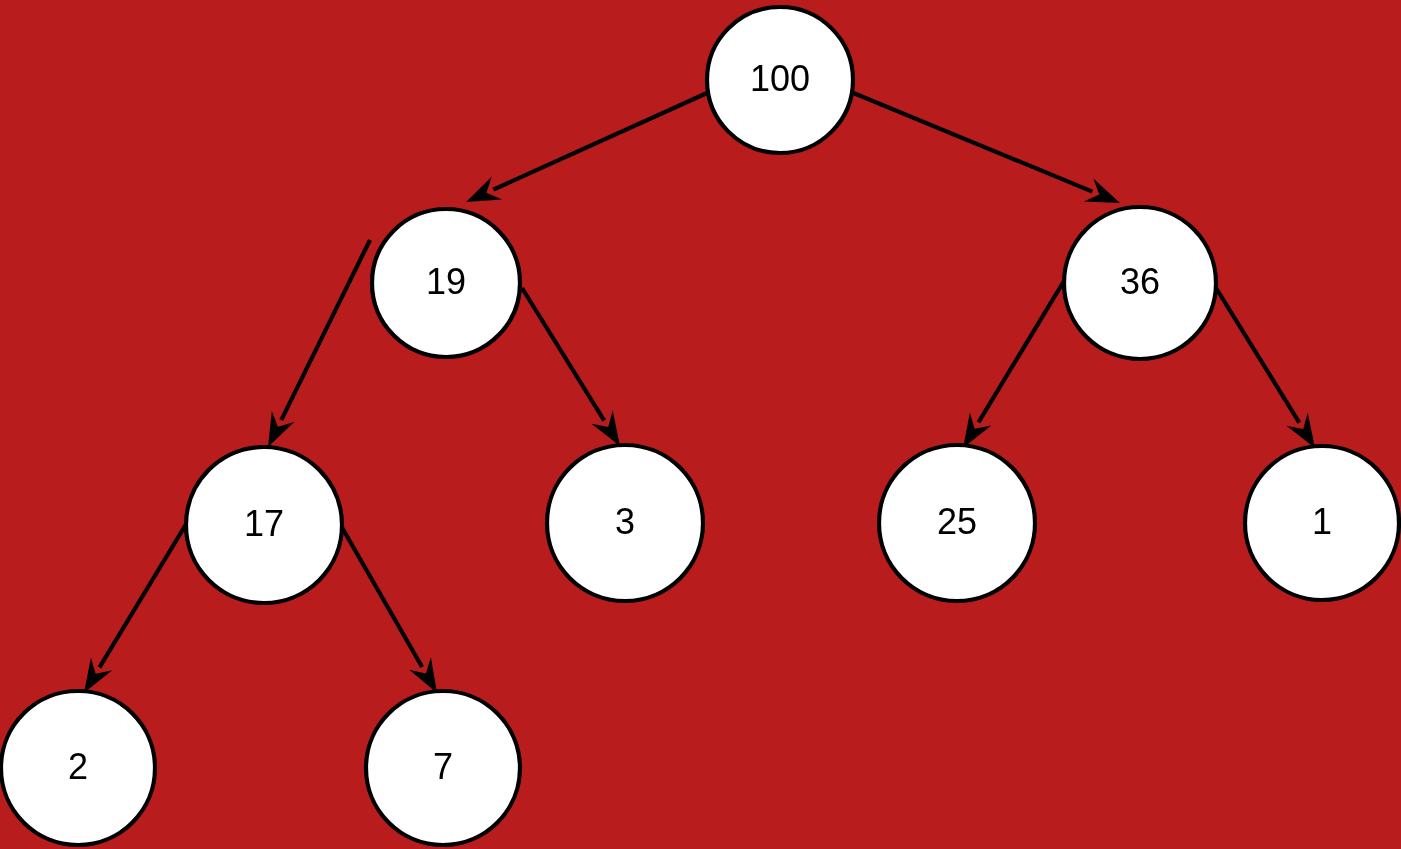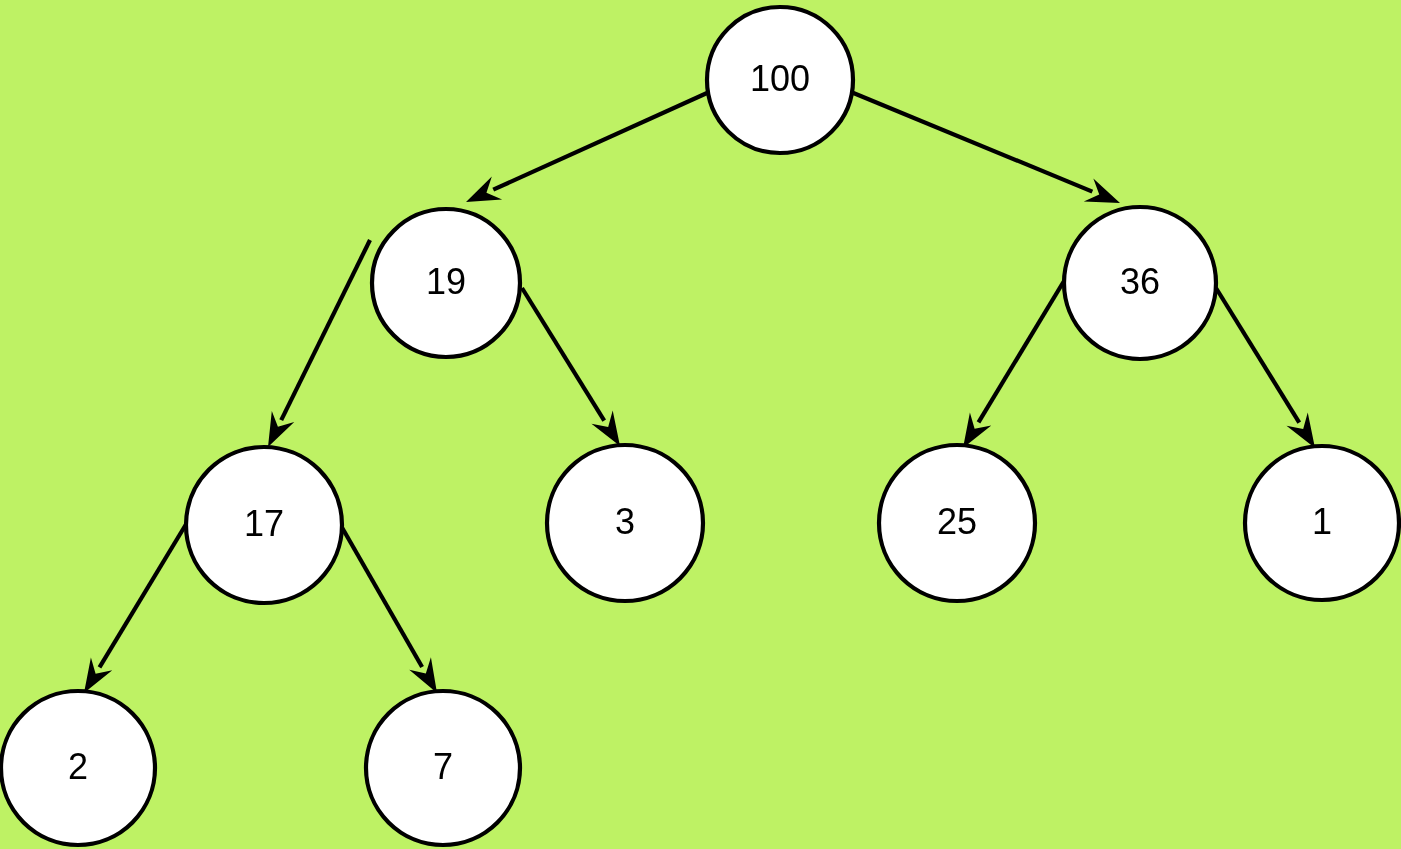--- a/index.html
+++ b/index.html
@@ -8,21 +8,21 @@
     padding: 0;
     background: #ffffff;
   }
   body {
     font-family: "Liberation Sans", sans-serif;
   }
   #canvas-wrap {
     position: relative;
     width: 1401px;
     height: 849px;
-    background: #bef264;
+    background: #b91c1c;
     overflow: hidden;
   }
   svg#tree-svg {
     display: block;
     width: 1401px;
     height: 849px;
   }
   .node-circle {
     fill: #ffffff;
     stroke: #000000;

